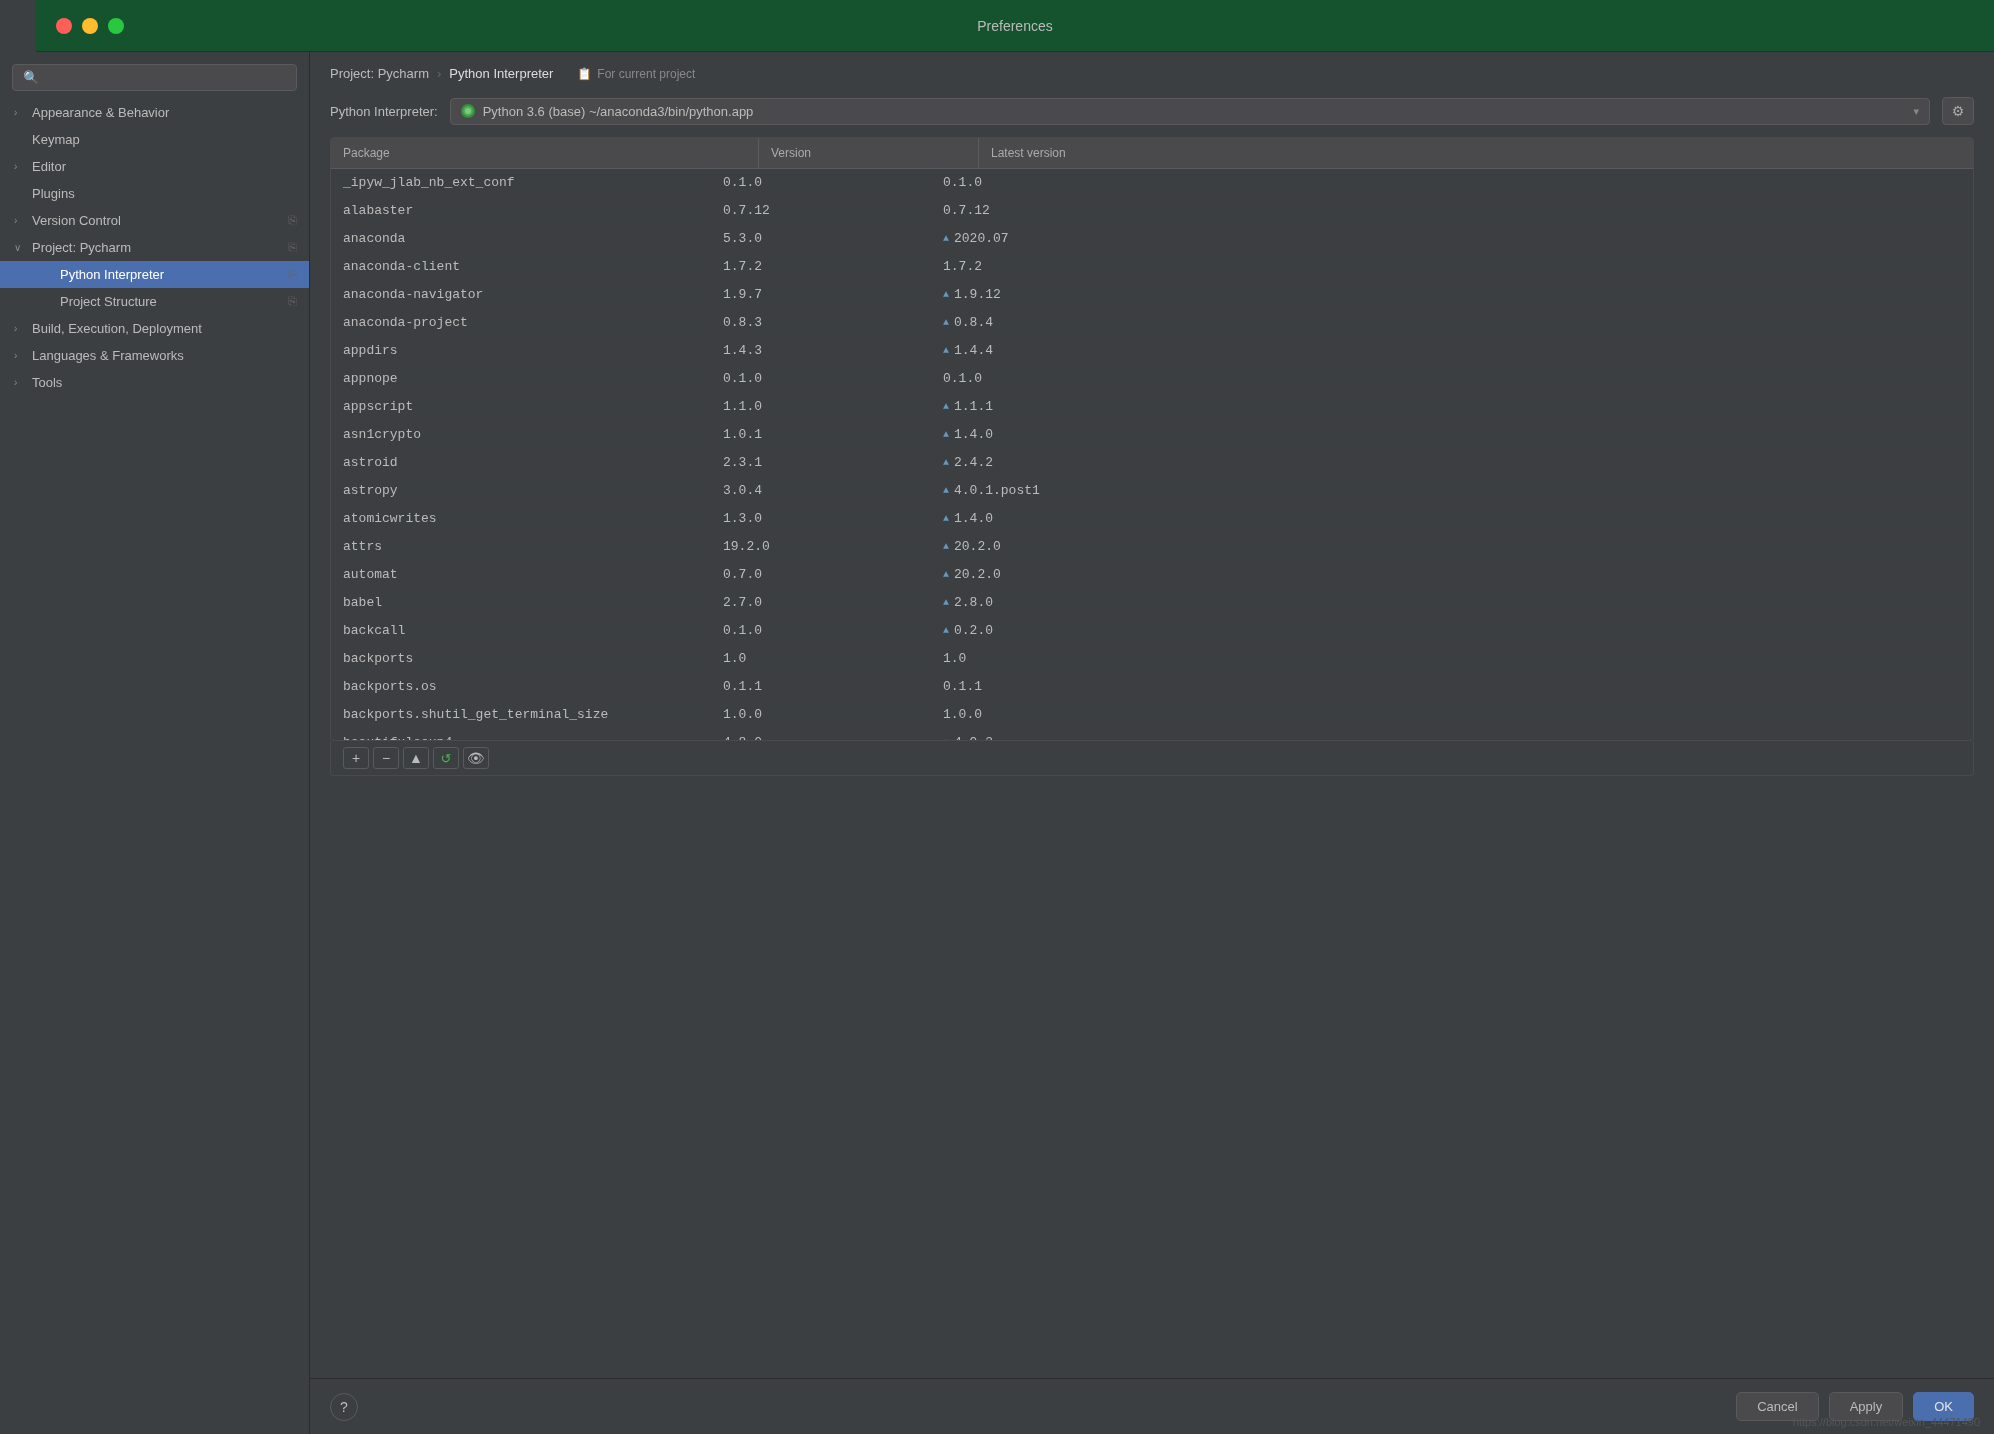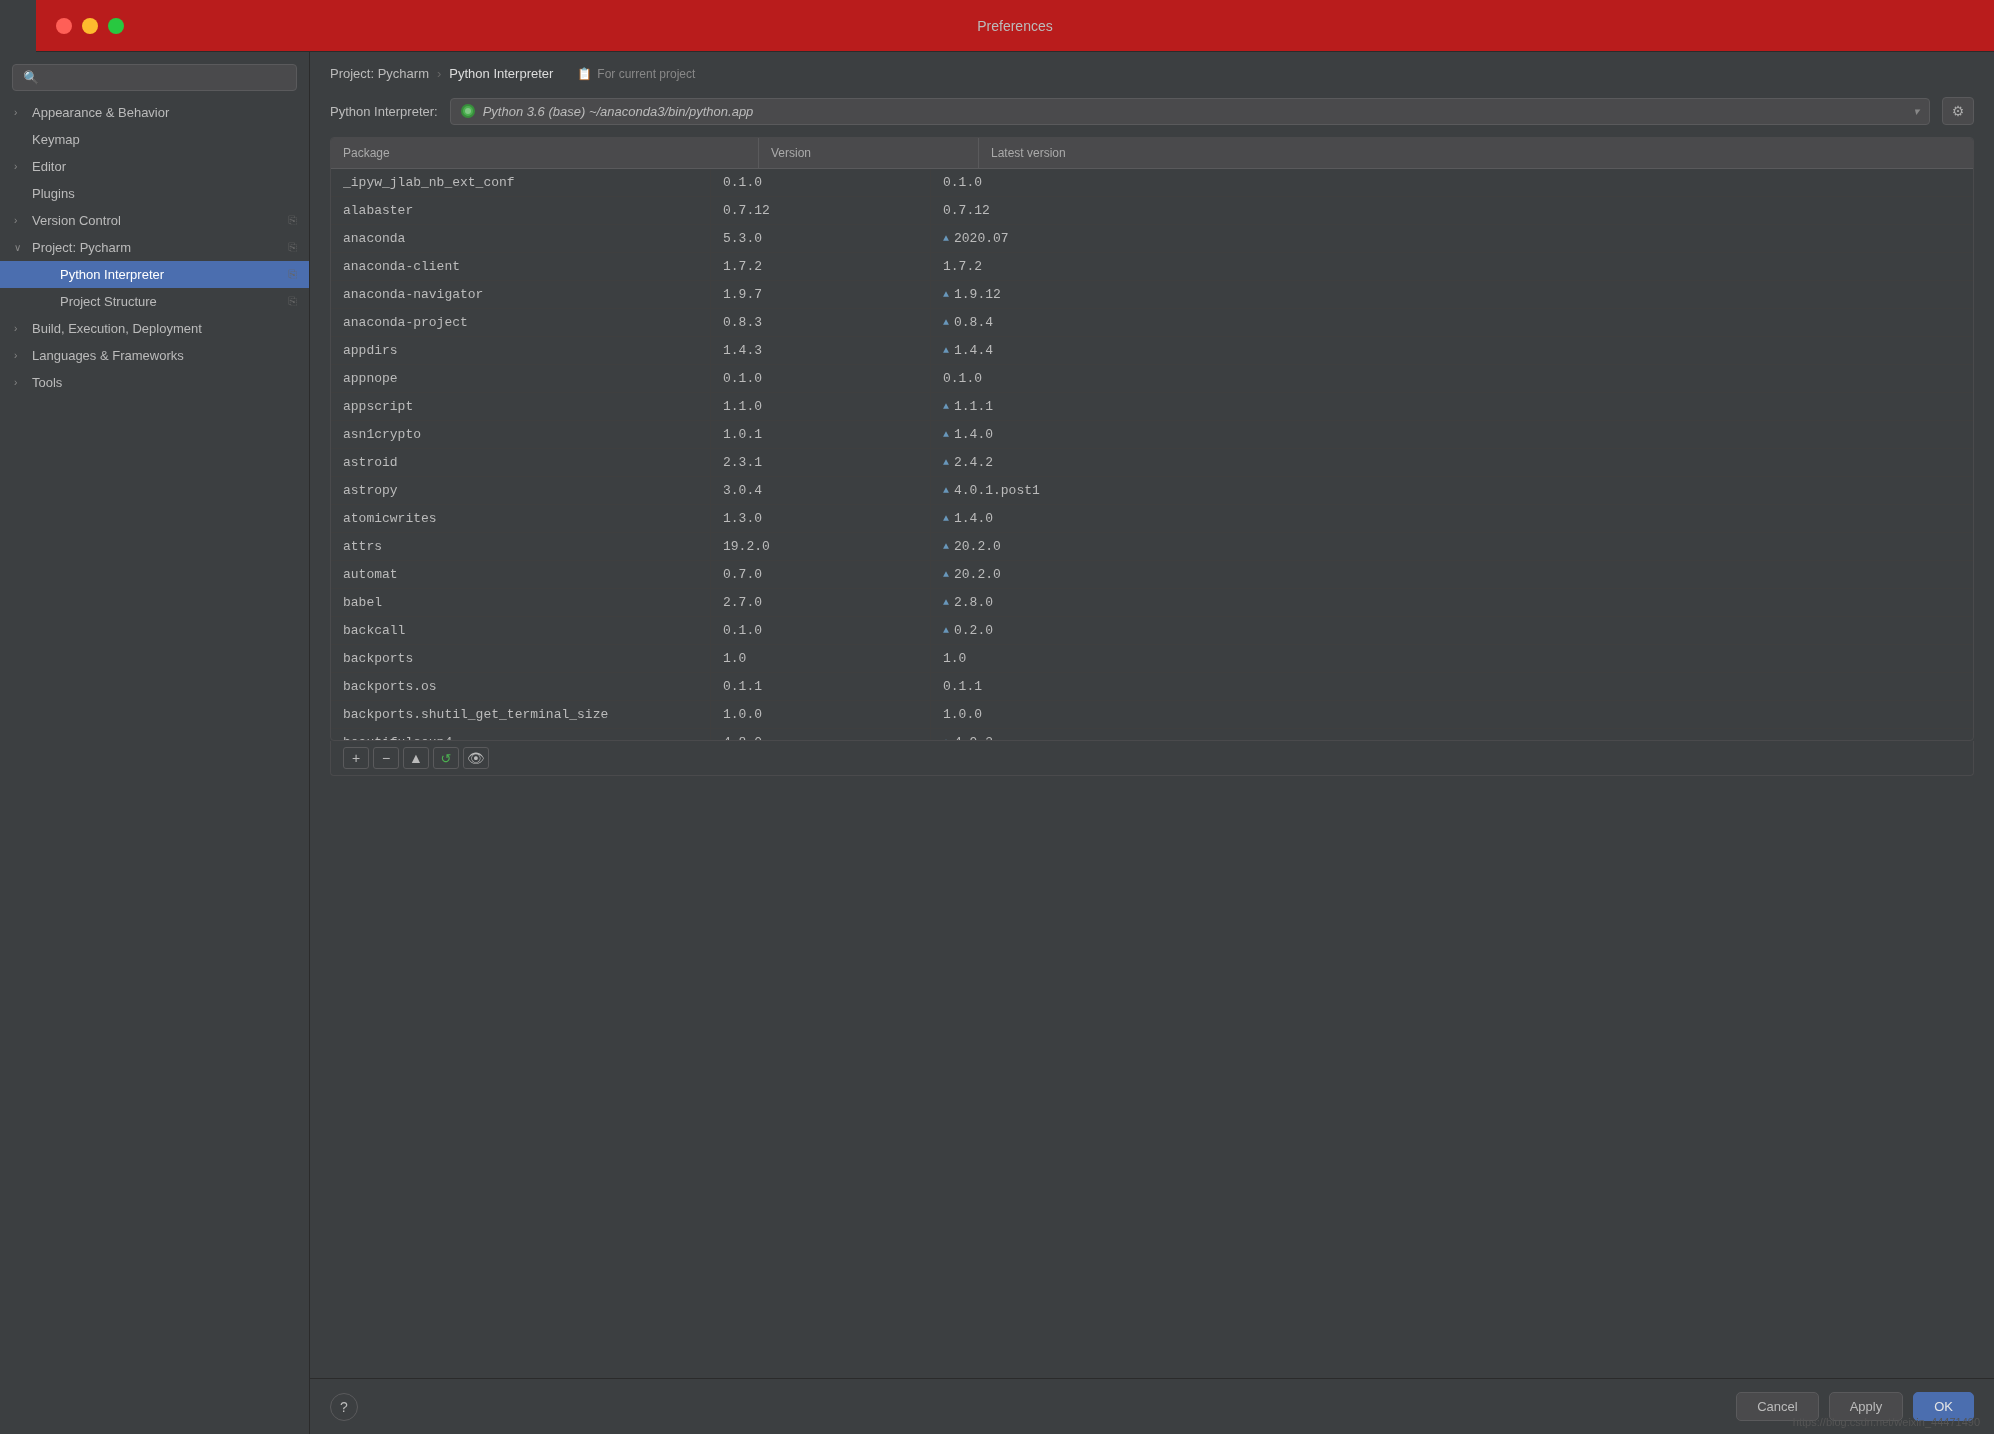--- a/index.html
+++ b/index.html
@@ -10,21 +10,21 @@
       color: #bbbbbb;
       width: 1994px;
       height: 1434px;
       display: flex;
       flex-direction: column;
       overflow: hidden;
     }
 
     
     .titlebar {
-      background: #b91c1c;
+      background: #14532d;
       height: 52px;
       display: flex;
       align-items: center;
       justify-content: center;
       position: relative;
       border-bottom: 1px solid #2b2b2b;
       margin-left: 36px;
     }
     .titlebar-buttons {
       position: absolute;
@@ -163,21 +163,20 @@
       background: #4a4a4c;
       border: 1px solid #5a5a5c;
       border-radius: 4px;
       padding: 5px 10px;
       color: #bbbbbb;
       font-size: 13px;
       display: flex;
       align-items: center;
       cursor: pointer;
       position: relative;
-      font-style: italic;
     }
     .interpreter-select .green-dot {
       width: 14px;
       height: 14px;
       border-radius: 50%;
       background: #4caf50;
       border: 2px solid #388e3c;
       margin-right: 8px;
       flex-shrink: 0;
       display: flex;

